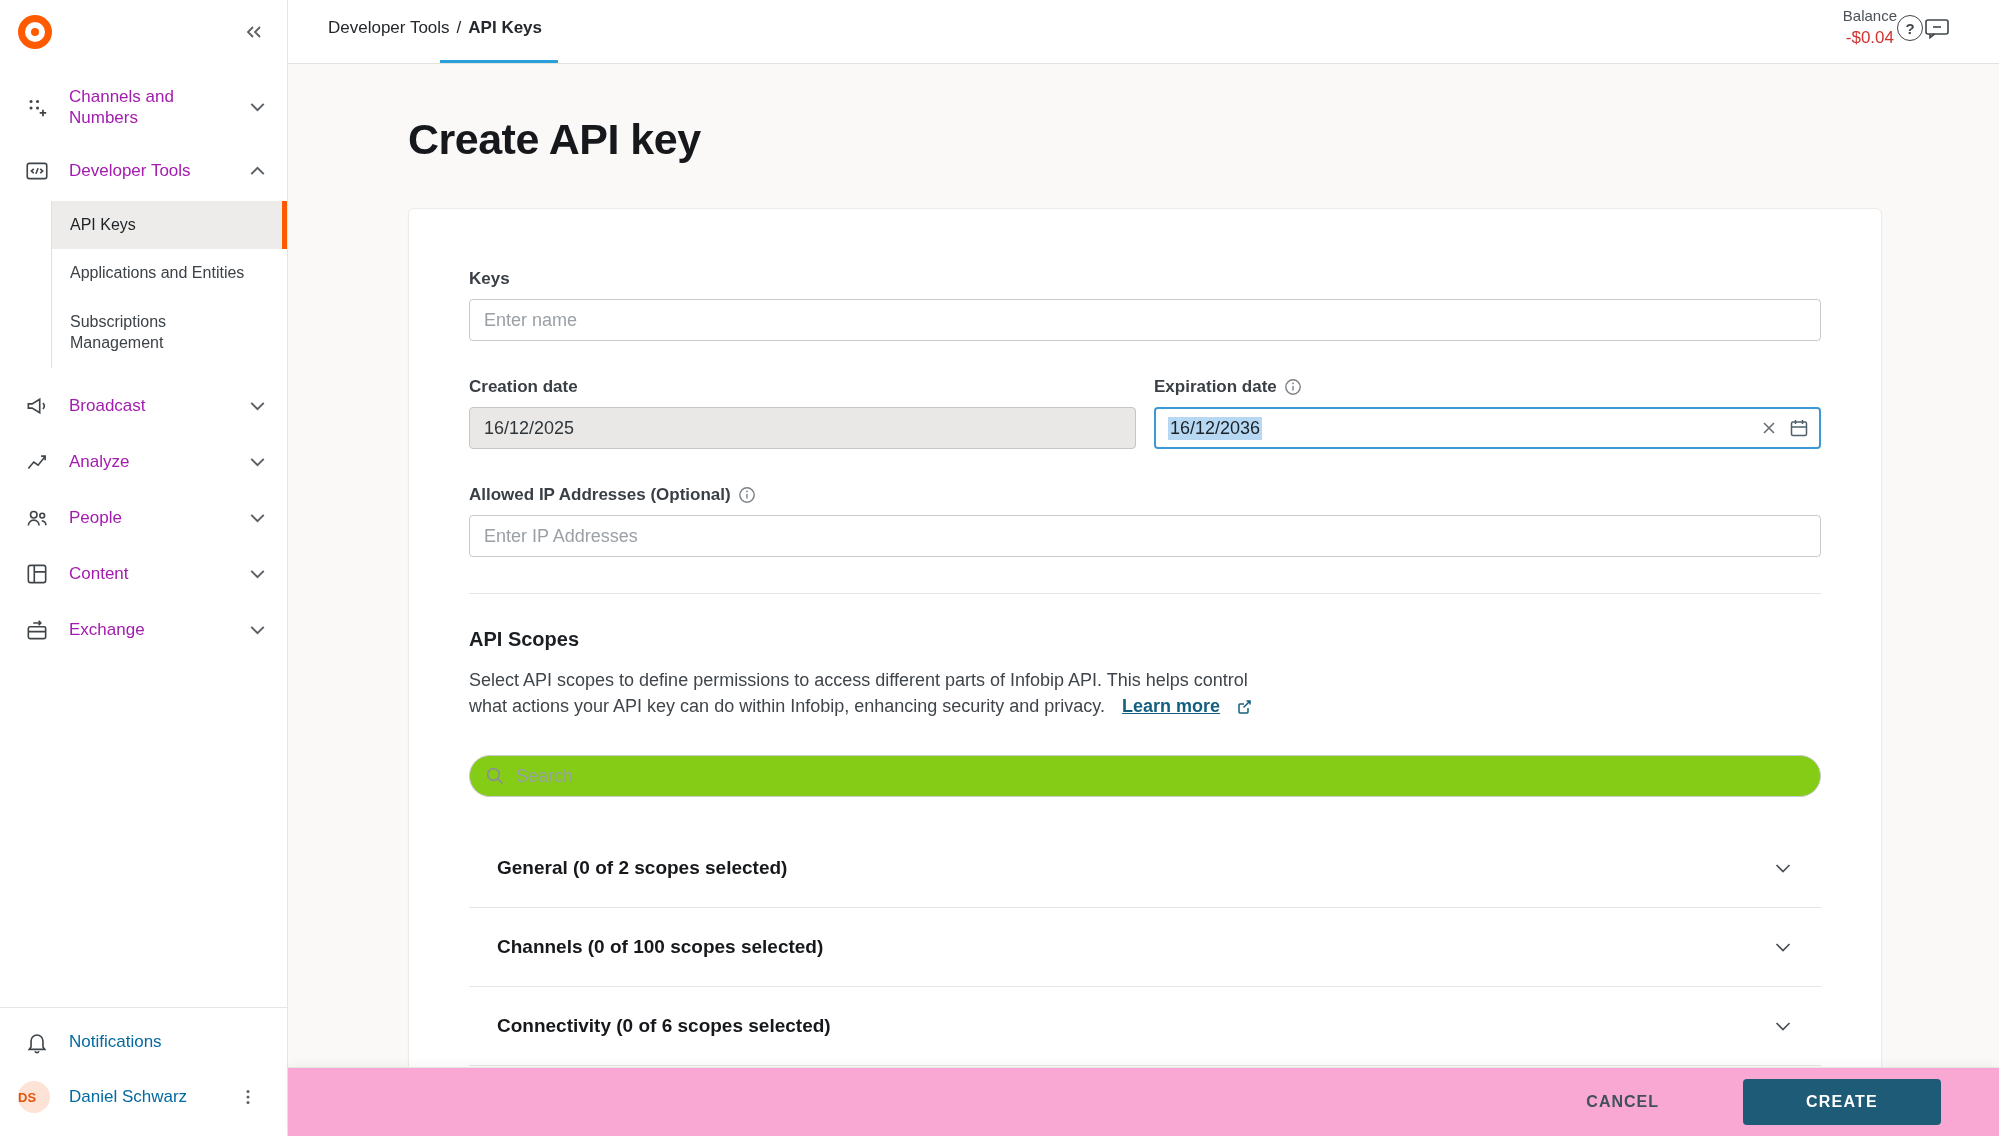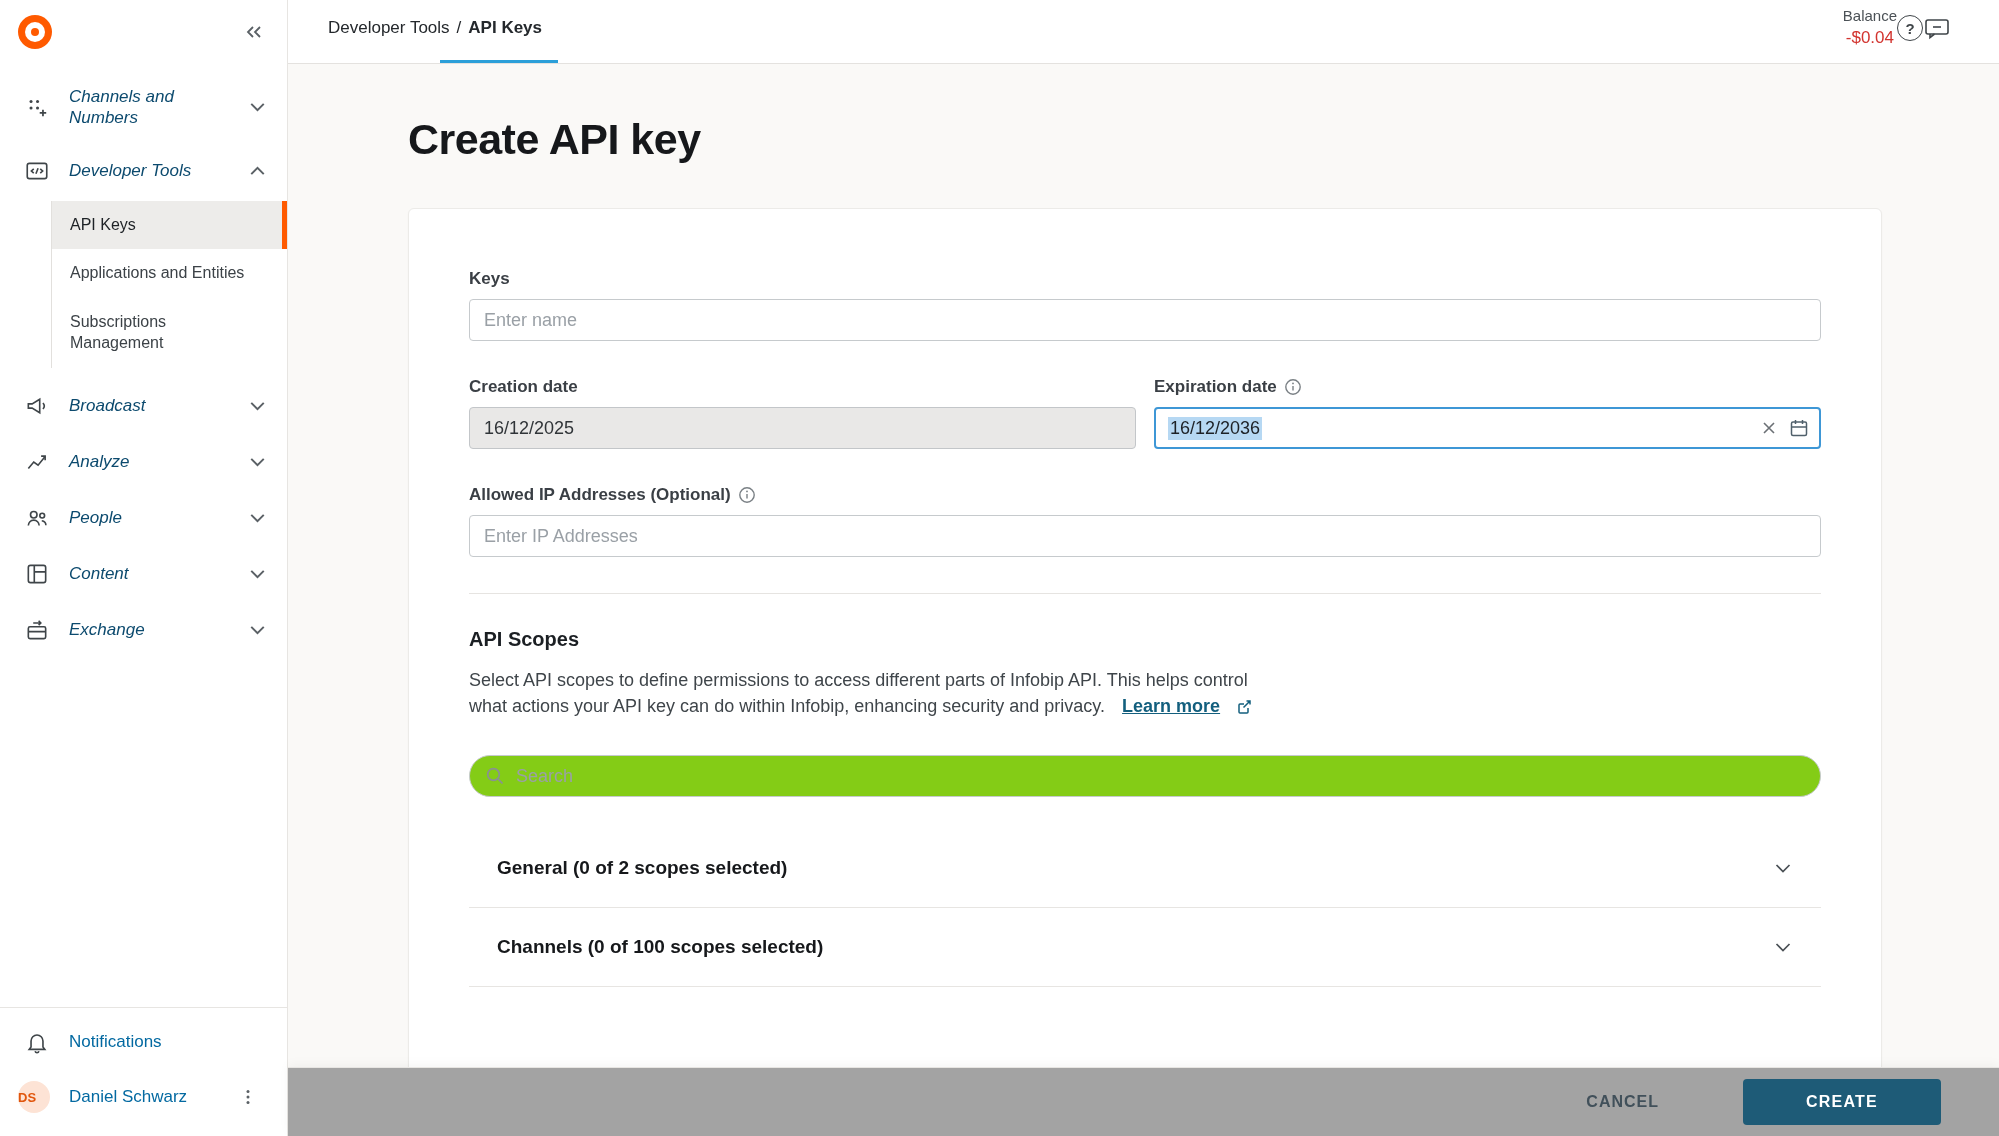--- a/index.html
+++ b/index.html
@@ -25,21 +25,21 @@
   .logo::after { content:""; position:absolute; inset:13px; border-radius:50%; background:#ff5a00; }
   .collapse-btn { color:#5a6065; cursor:pointer; display:flex; align-items:center; }
 
   nav.sidenav { flex:1; overflow:hidden; padding-top:8px; }
   .nav-item {
     display:flex; align-items:center; padding:14px 22px 14px 24px;
     cursor:pointer; min-height:56px;
   }
   .nav-icon { width:26px; height:26px; color:#3f4549; flex:none; display:flex; align-items:center; }
   .nav-icon svg { width:26px; height:26px; }
-  .nav-label { margin-left:19px; font-size:17px; color:#0c4a6e; line-height:1.25; flex:1;font-style:italic; }
+  .nav-label { margin-left:19px; font-size:17px; color:#a21caf; line-height:1.25; flex:1; }
   .nav-label.wrap { max-width:122px; }
   .nav-chevron { color:#5a6065; margin-left:auto; display:flex; }
   .nav-chevron svg { width:15px; height:10px; }
   .nav-chevron.up svg { transform:rotate(180deg); }
 
   .subgroup { margin:2px 0 10px 51px; border-left:1px solid #e2e0dd; }
   .subitem {
     position:relative; display:flex; align-items:center;
     padding:14px 36px 14px 18px; cursor:pointer; min-height:46px;
   }
@@ -130,21 +130,21 @@
   .accordions { margin-top:32px; }
   .accordion-row {
     height:79px; display:flex; align-items:center; justify-content:space-between;
     padding:0 30px 0 28px; cursor:pointer; border-bottom:1px solid #e7e5e2;
   }
   .accordion-row:last-child { border-bottom:1px solid #e7e5e2; }
   .accordion-label { font-size:19px; font-weight:700; color:#16181b; }
   .accordion-chevron { color:#4a5055; display:flex; }
 
   .actionbar {
-    height:68px; background:#a3a3a3; flex:none;
+    height:68px; background:#f9a8d4; flex:none;
     box-shadow:0 -1px 0 #e7e5e2, 0 -4px 10px rgba(0,0,0,0.04);
     display:flex; align-items:center; justify-content:flex-end; padding-right:58px;
     position:relative; z-index:2;
   }
   .btn-cancel {
     background:none; border:none; font-family:"Liberation Sans", sans-serif;
     font-size:16px; font-weight:700; letter-spacing:1px; color:#41505a;
     cursor:pointer; margin-right:78px; padding:10px 6px;
   }
   .btn-create {
@@ -453,20 +453,28 @@
             </span>
           </div>
           <div class="accordion-row">
             <span class="accordion-label">Channels (0 of 100 scopes selected)</span>
             <span class="accordion-chevron">
               <svg width="16" height="11" viewBox="0 0 16 11" fill="none" stroke="currentColor" stroke-width="1.7">
                   <path d="M1.5 2l6.5 6.5L14.5 2"></path>
                 </svg>
             </span>
           </div>
+          <div class="accordion-row">
+            <span class="accordion-label">Connectivity (0 of 6 scopes selected)</span>
+            <span class="accordion-chevron">
+              <svg width="16" height="11" viewBox="0 0 16 11" fill="none" stroke="currentColor" stroke-width="1.7">
+                  <path d="M1.5 2l6.5 6.5L14.5 2"></path>
+                </svg>
+            </span>
+          </div>
         </div>
 
       </div>
     </div>
 
     <div class="actionbar">
       <button class="btn-cancel">CANCEL</button>
       <button class="btn-create">CREATE</button>
     </div>
 

